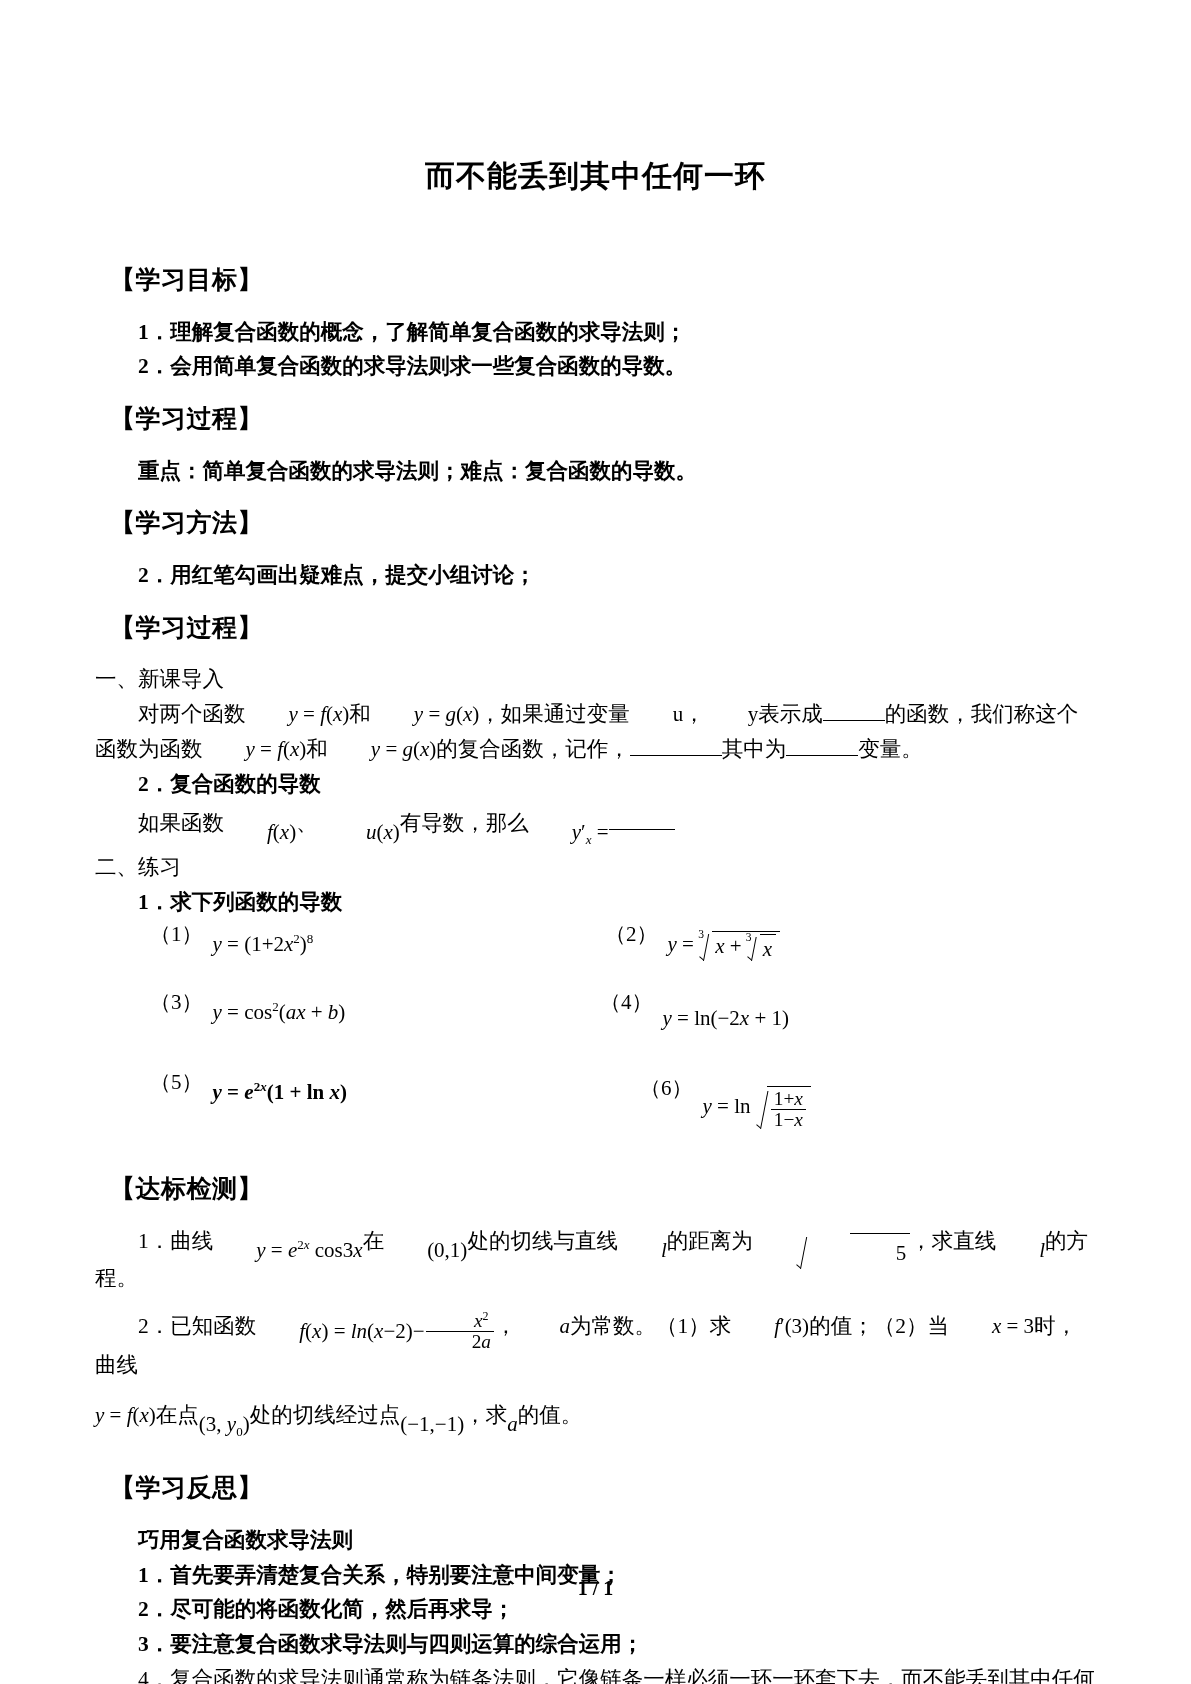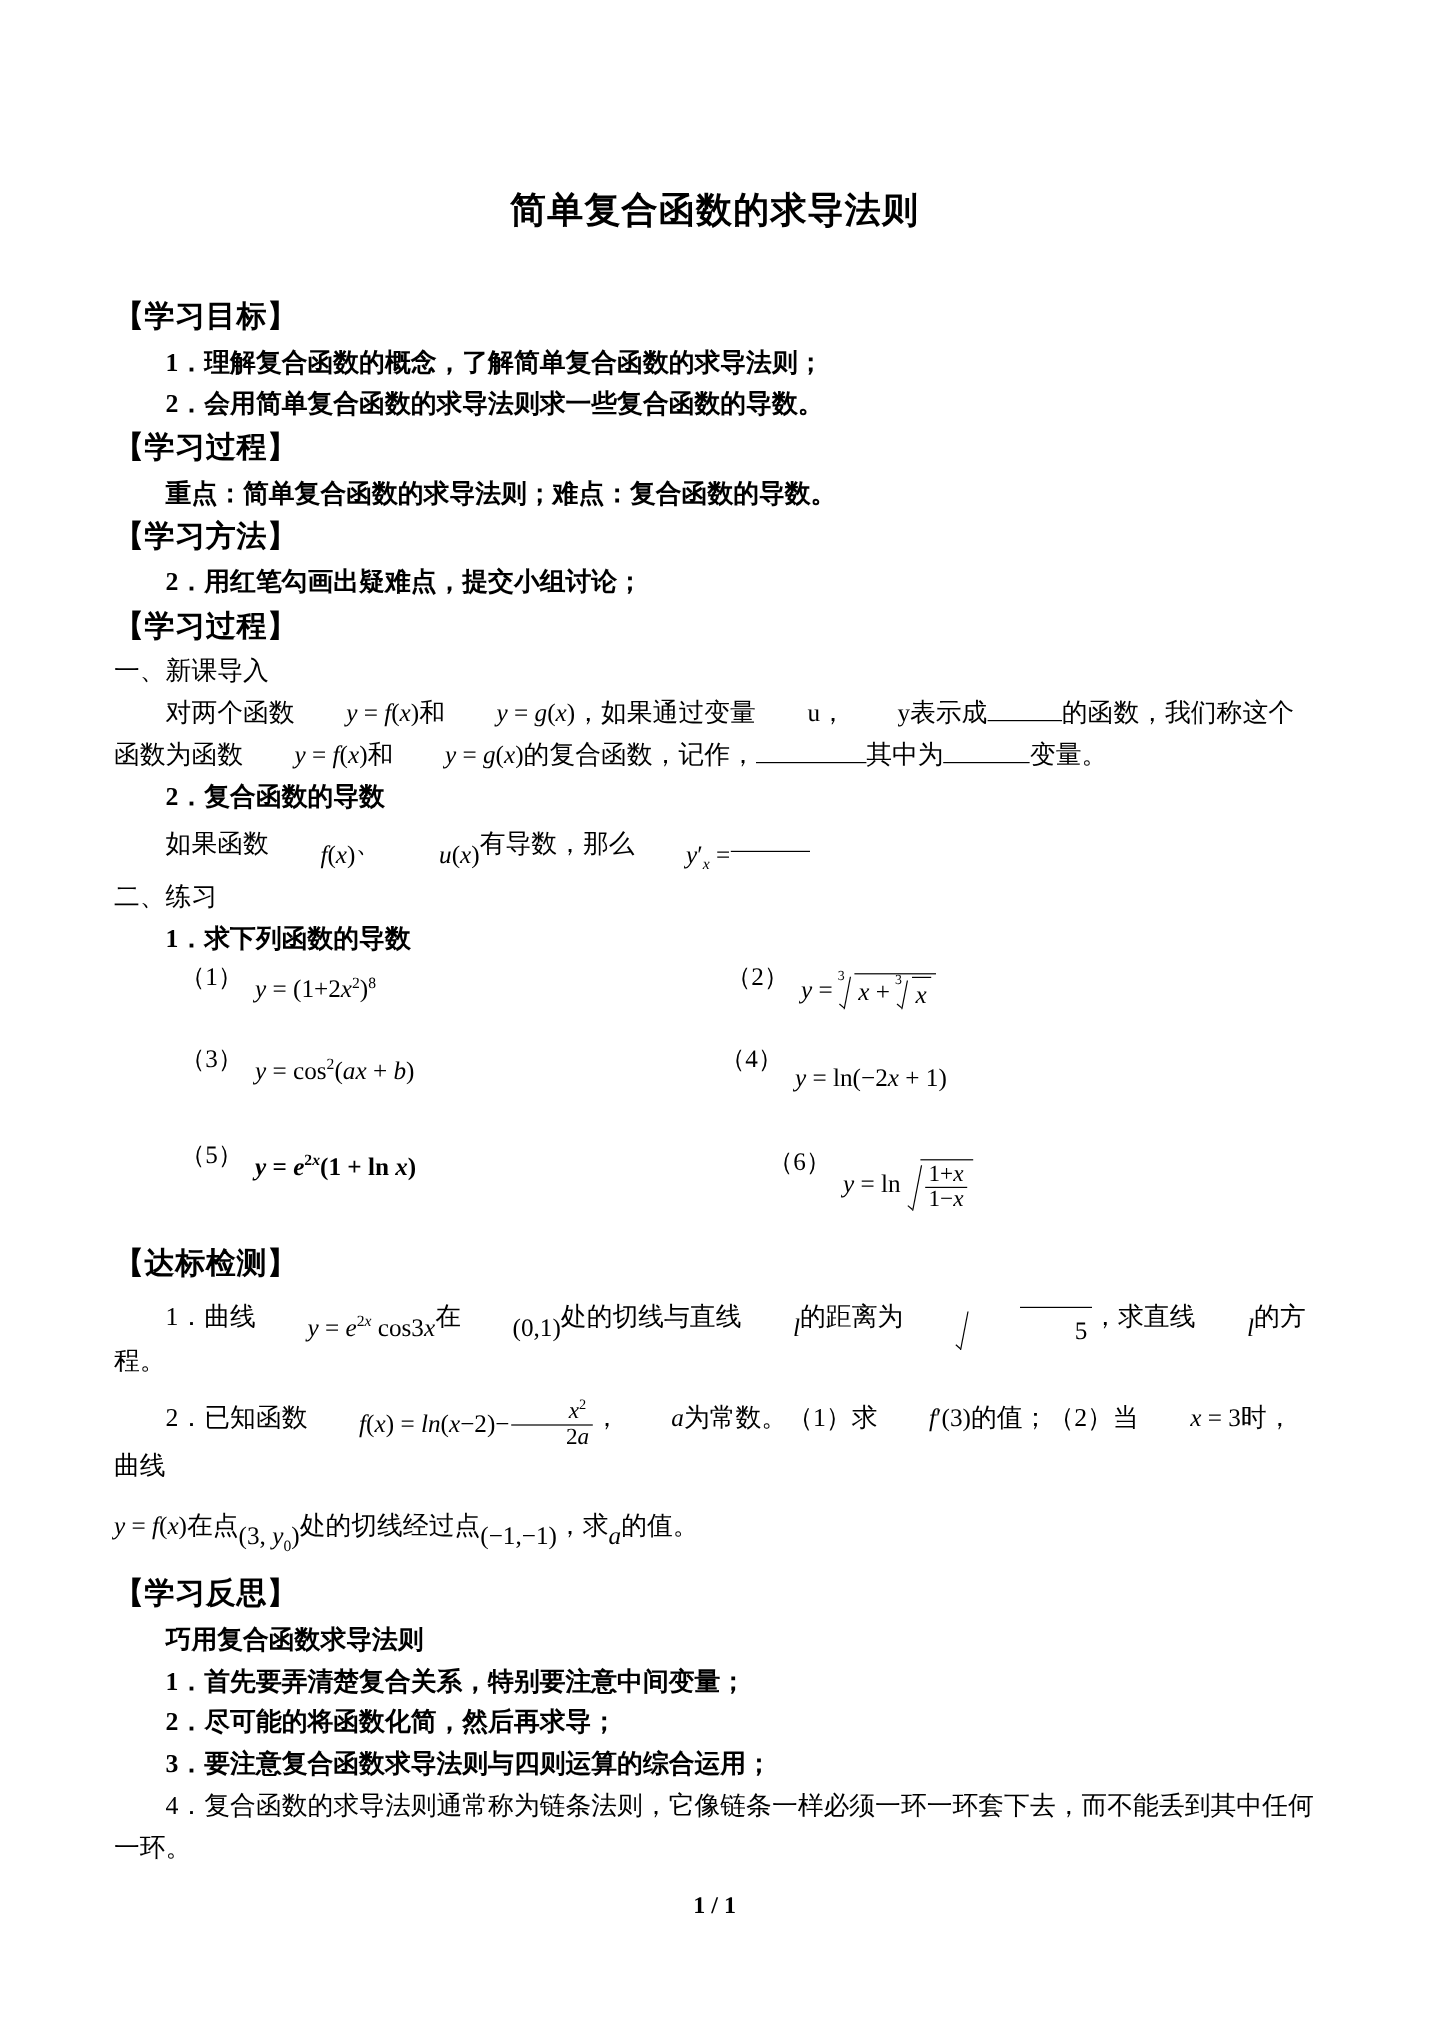--- a/index.html
+++ b/index.html
@@ -30,21 +30,21 @@
     font-weight: bold;
     letter-spacing: 1px;
     margin: 38px 0 0 0;
     line-height: 1.3;
   }
 
   
   .sec-head {
     font-size: 25px;
     font-weight: bold;
-    margin: 0;
+    margin: 15px;
     line-height: 1.58;
     letter-spacing: 0.5px;
   }
 
   
   .line {
     font-size: 21.5px;
     line-height: 1.62;
     margin: 0;
     white-space: pre-wrap;
@@ -182,21 +182,21 @@
   }
   .spacer-sm { height: 10px; }
   .spacer-md { height: 20px; }
   .spacer-lg { height: 30px; }
 </style>
 </head>
 <body>
 
 <div class="page">
 
-  <div class="doc-title">简单复合函数的求导法则</div>
+  <div class="doc-title">而不能丢到其中任何一环</div>
 
   <div class="spacer-lg"></div>
   <div class="spacer-md"></div>
 
   <div class="sec-head">【学习目标】</div>
   <div class="line indent1">1．理解复合函数的概念，了解简单复合函数的求导法则；</div>
   <div class="line indent1">2．会用简单复合函数的求导法则求一些复合函数的导数。</div>
 
   <div class="sec-head">【学习过程】</div>
   <div class="line indent1">重点：简单复合函数的求导法则；难点：复合函数的导数。</div>

